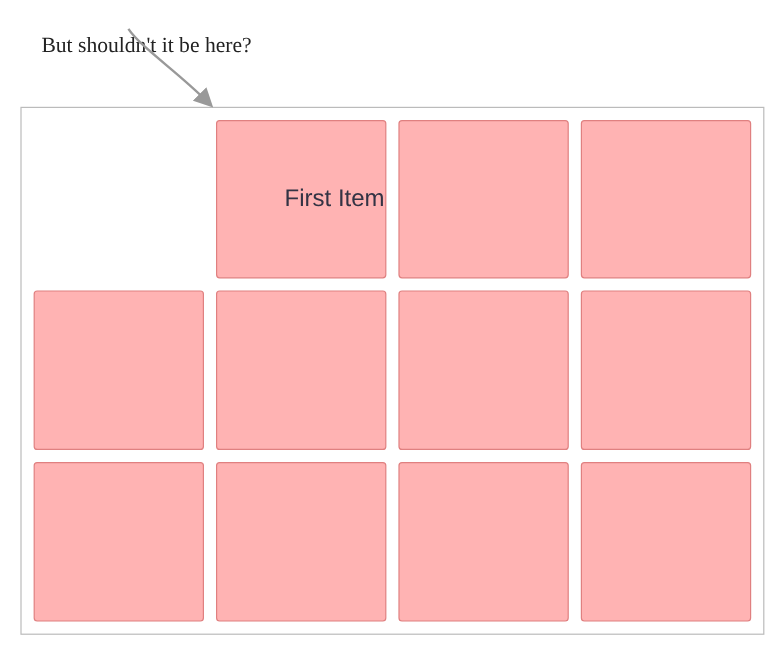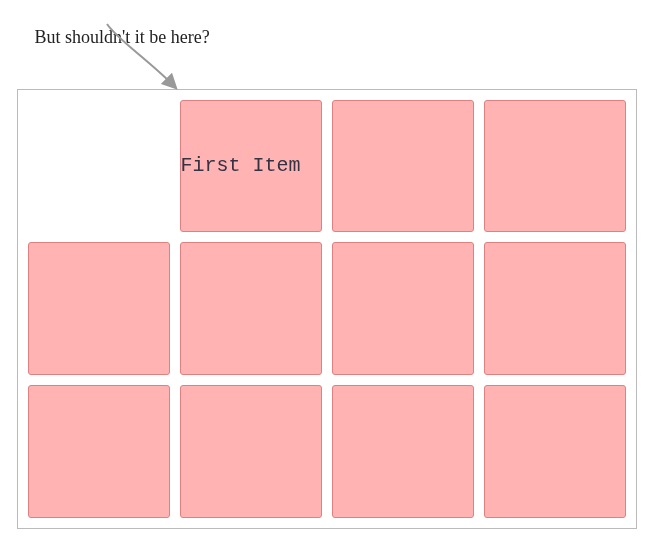--- a/index.html
+++ b/index.html
@@ -64,24 +64,24 @@
 
     .grid-item {
       background-color: #ffb3b3;
       border: 1.5px solid #e08080;
       border-radius: 3px;
     }
 
     .grid-item.first-item {
       display: flex;
       align-items: center;
-      justify-content: flex-start;
+      justify-content: flex-end;
       font-size: 20px;
       color: #334;
-      font-family: Liberation Mono, monospace;
+      font-family: Liberation Sans, sans-serif;
       text-align: center;
       line-height: 1.3;
     }
 
     
     .row1-spacer {
       background: transparent;
       border: none;
     }
   </style>

